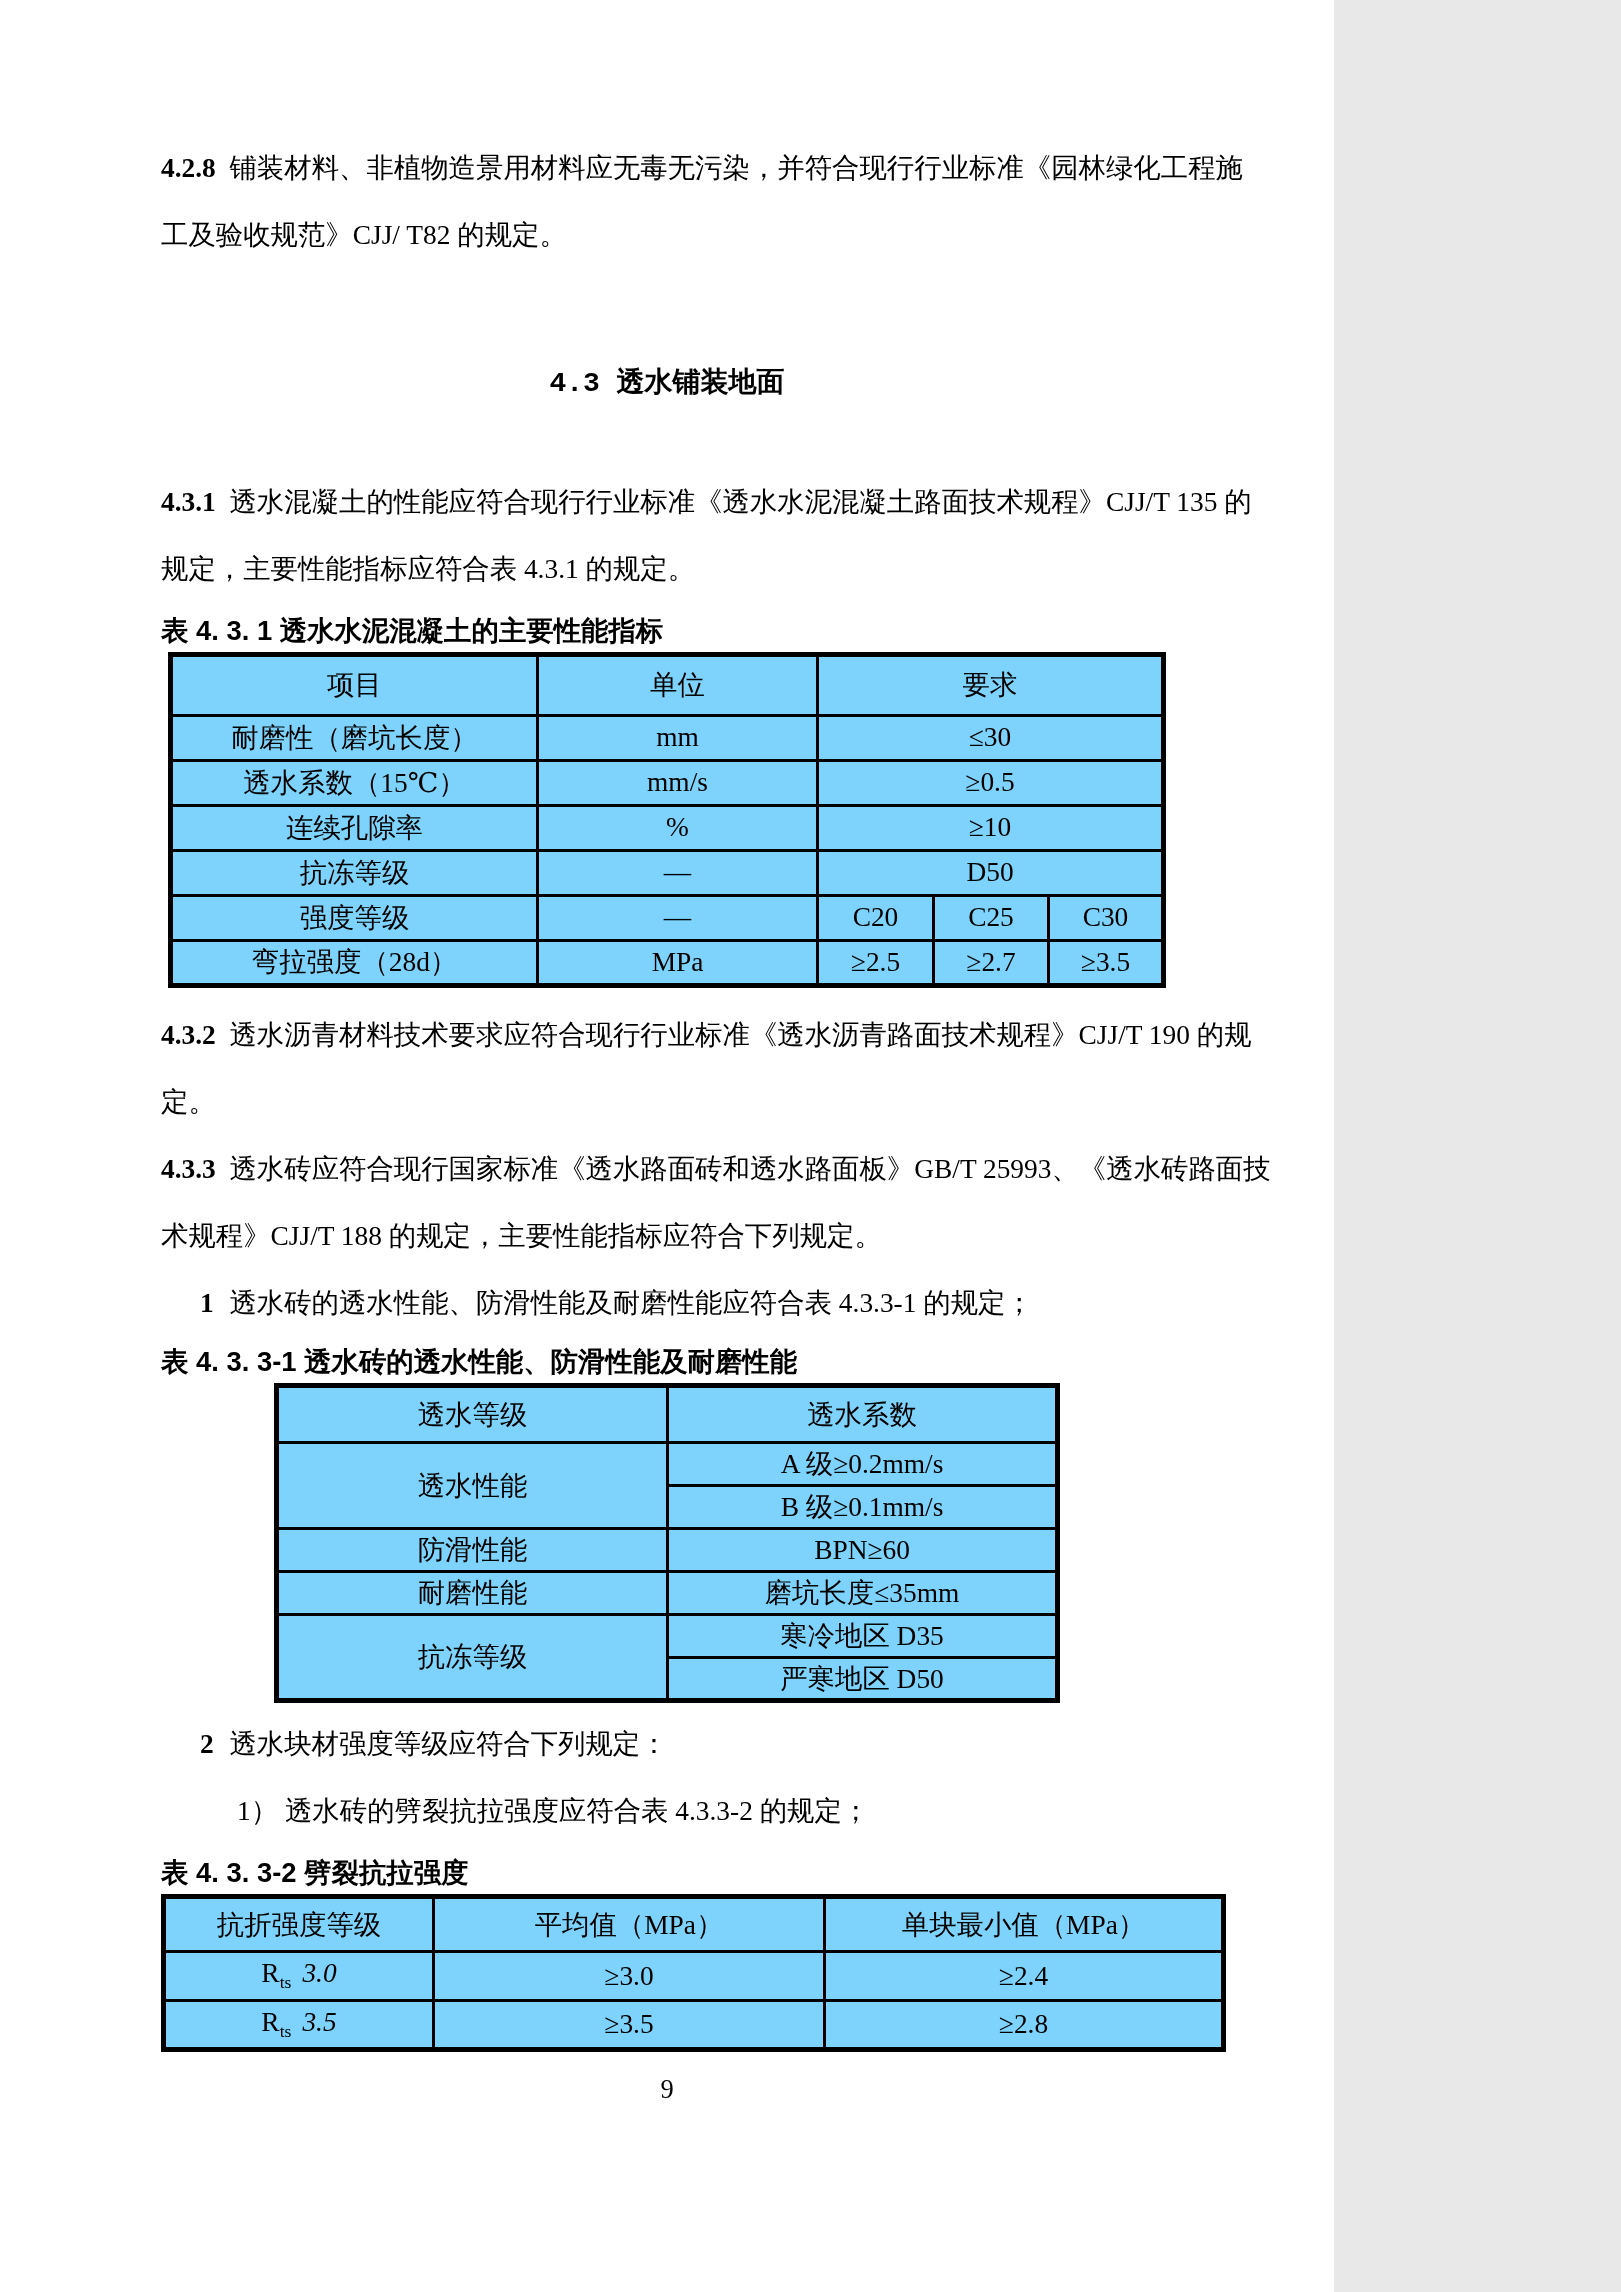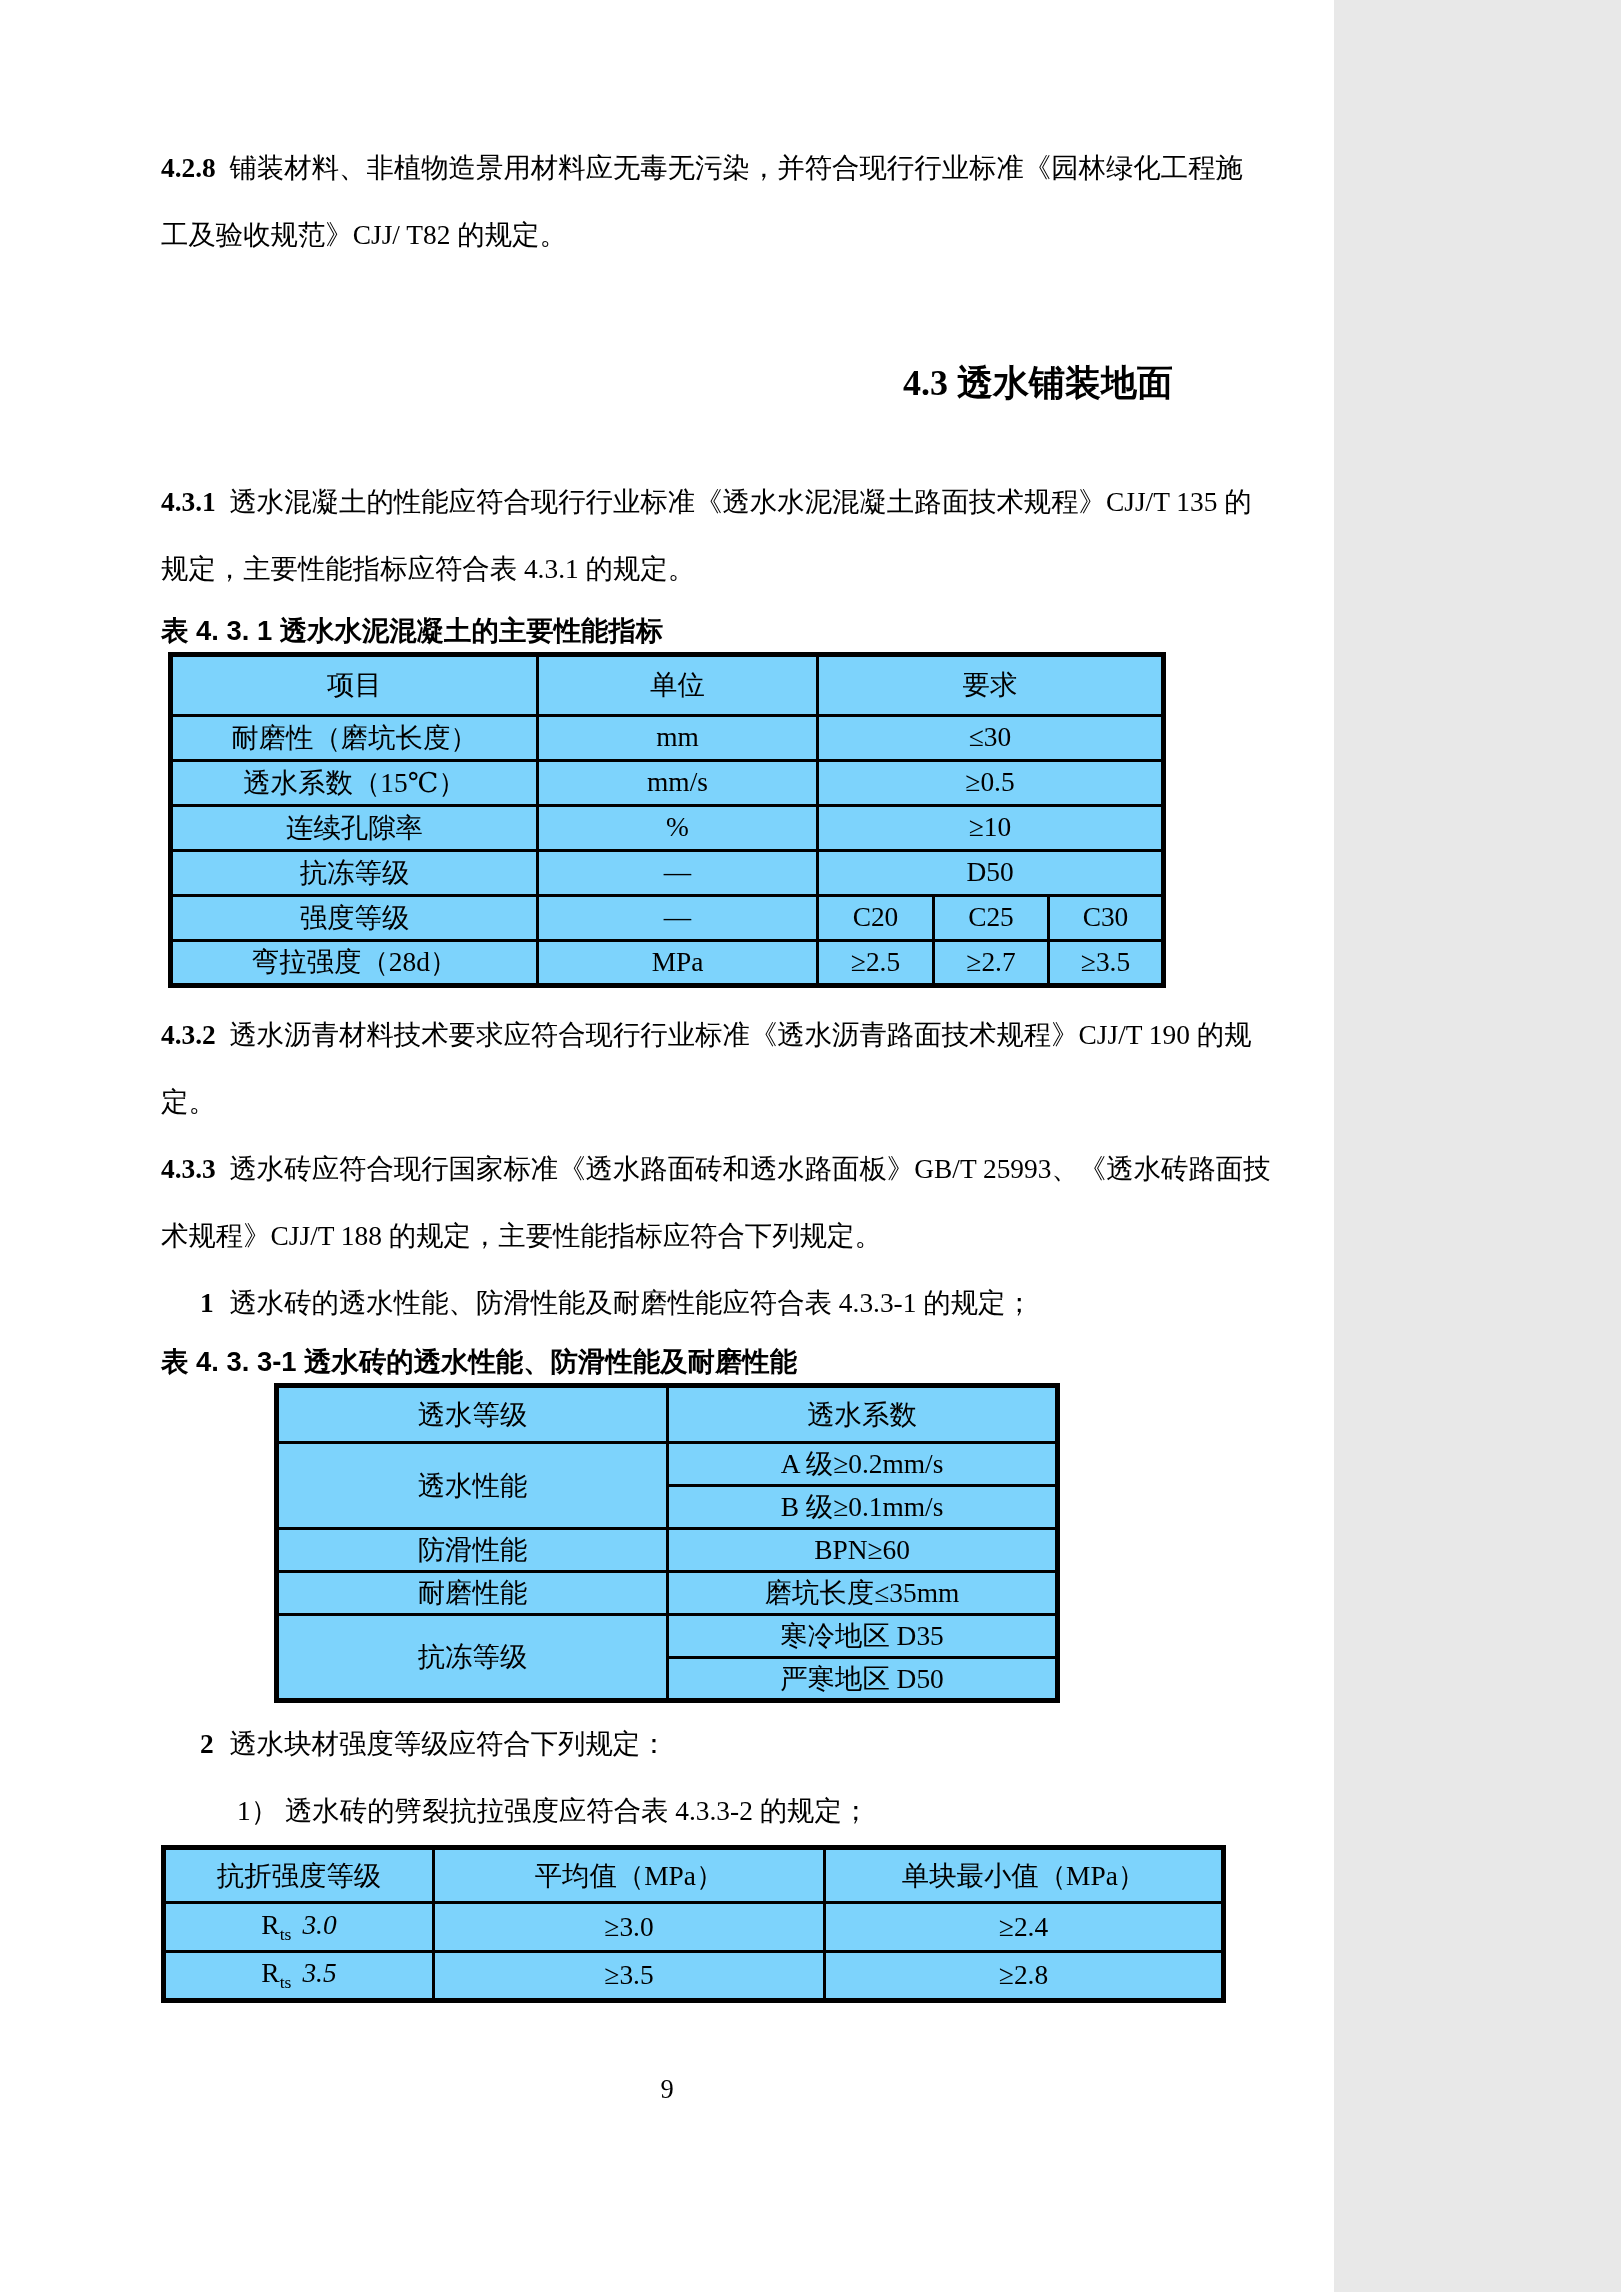--- a/index.html
+++ b/index.html
@@ -10,22 +10,22 @@
     font-family:"Liberation Serif","DejaVu Serif",serif;
     font-size:27.4px;overflow:hidden;
   }
   .para{margin:0;}
   .pline{line-height:67px;height:67px;white-space:nowrap;}
   .pnum{font-weight:bold;margin-right:13.7px;}
   .inum{font-weight:bold;margin-right:15.7px;}
   .indent1{padding-left:39px;}
   .indent2{padding-left:76px;}
   .section-heading{
-    font-family:Liberation Serif, serif;
-    font-weight:bold;font-size:36px;text-align:right;
+    font-family:Liberation Mono, monospace;
+    font-weight:bold;font-size:28px;text-align:center;
     margin:88px 0 59px 0;line-height:53px;height:53px;
   }
   .tbl-caption{
     font-family:"Liberation Sans","DejaVu Sans",sans-serif;
     font-weight:bold;font-size:27.4px;
     line-height:43px;height:43px;margin-top:5.9px;
   }
   table{
     border-collapse:collapse;margin:0 auto;table-layout:fixed;
     border:5.9px solid #000;background:#7dd3fc;
@@ -167,20 +167,21 @@
       <tr>
         <td>严寒地区 D50</td>
       </tr>
     </tbody>
   </table>
 
   <div class="pline indent1 m-item2"><span class="inum">2</span><span>透水块材强度等级应符合下列规定：</span></div>
 
   <div class="pline indent2"><span>1）</span>&nbsp;<span>透水砖的劈裂抗拉强度应符合表 4.3.3-2 的规定；</span></div>
 
+  <div class="tbl-caption">表 4. 3. 3-2 劈裂抗拉强度</div>
   <table class="t3">
     <colgroup>
         <col style="width:270px">
         <col style="width:391px">
         <col style="width:399px">
       </colgroup>
     <tbody>
       <tr class="hrow">
         <th>抗折强度等级</th>
         <th>平均值（MPa）</th>

